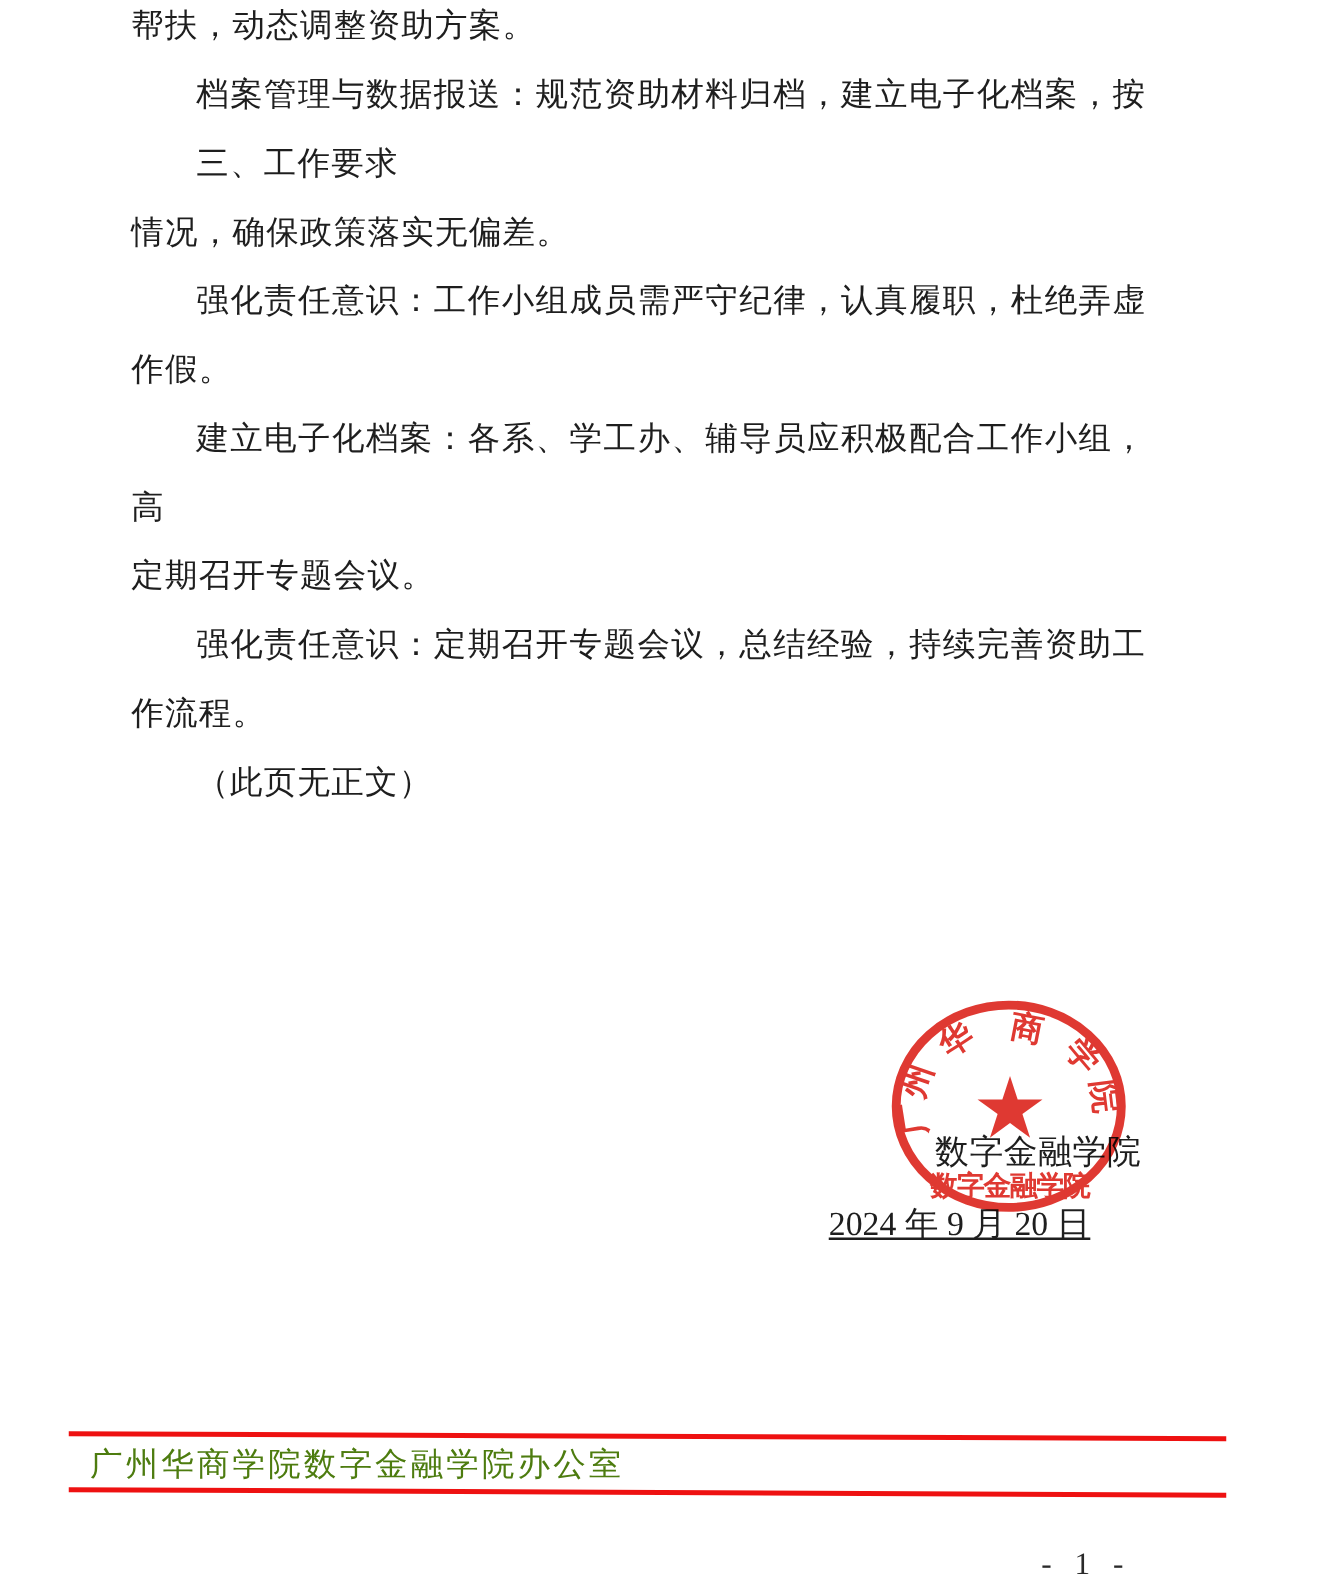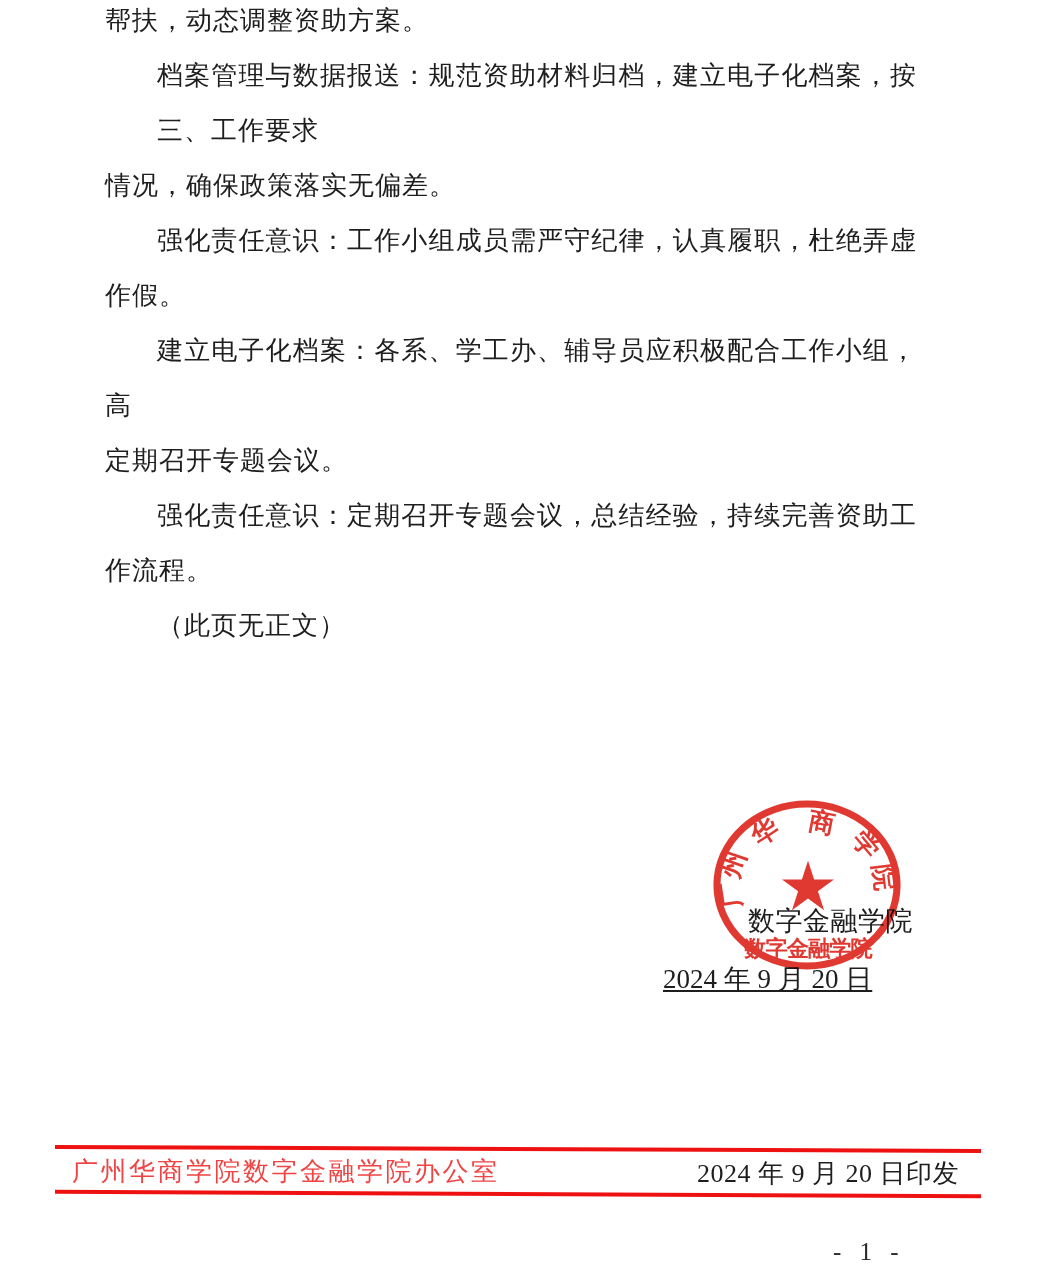--- a/index.html
+++ b/index.html
@@ -72,21 +72,21 @@
     background: #ee1111;
   }
   .red-line.top { top: 1147px; transform: rotate(0.25deg); }
   .red-line.bottom { top: 1192px; transform: rotate(0.28deg); }
   .footer-issuer {
     position: absolute;
     left: 72px;
     top: 1154px;
     font-size: 26px;
     letter-spacing: 2.5px;
-    color: #ef4444;
+    color: #4d7c0f;
   }
   .footer-print-date {
     position: absolute;
     left: 697px;
     top: 1156px;
     font-size: 26px;
     letter-spacing: 0.5px;
     color: #1e1e1e;
   }
   .page-number {
@@ -131,18 +131,17 @@
           <text transform="translate(110.7,23.2) rotate(11)" text-anchor="middle" dominant-baseline="central">商</text>
           <text transform="translate(155,44.5) rotate(50)" text-anchor="middle" dominant-baseline="central">学</text>
           <text transform="translate(172.4,77.3) rotate(83)" text-anchor="middle" dominant-baseline="central">院</text>
         </g>
       <text x="97" y="155" font-size="22" letter-spacing="-1" text-anchor="middle">数字金融学院</text>
     </svg>
   </div>
 
   <div class="red-line top" style="background: rgb(238, 17, 17);"></div>
   <div class="footer-issuer">广州华商学院数字金融学院办公室</div>
-  <div class="footer-print-date">2024 年 9 月 20 日印发</div>
   <div class="red-line bottom" style="background: rgb(238, 17, 17);"></div>
 
   <div class="page-number">-  1  -</div>
 
 </div>
 
 </body></html>

